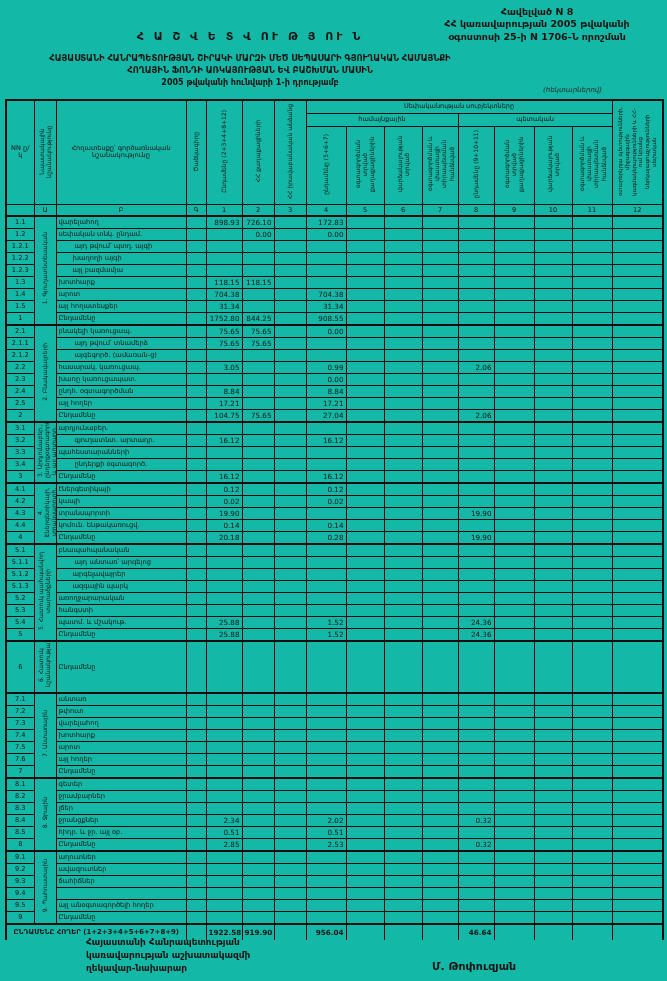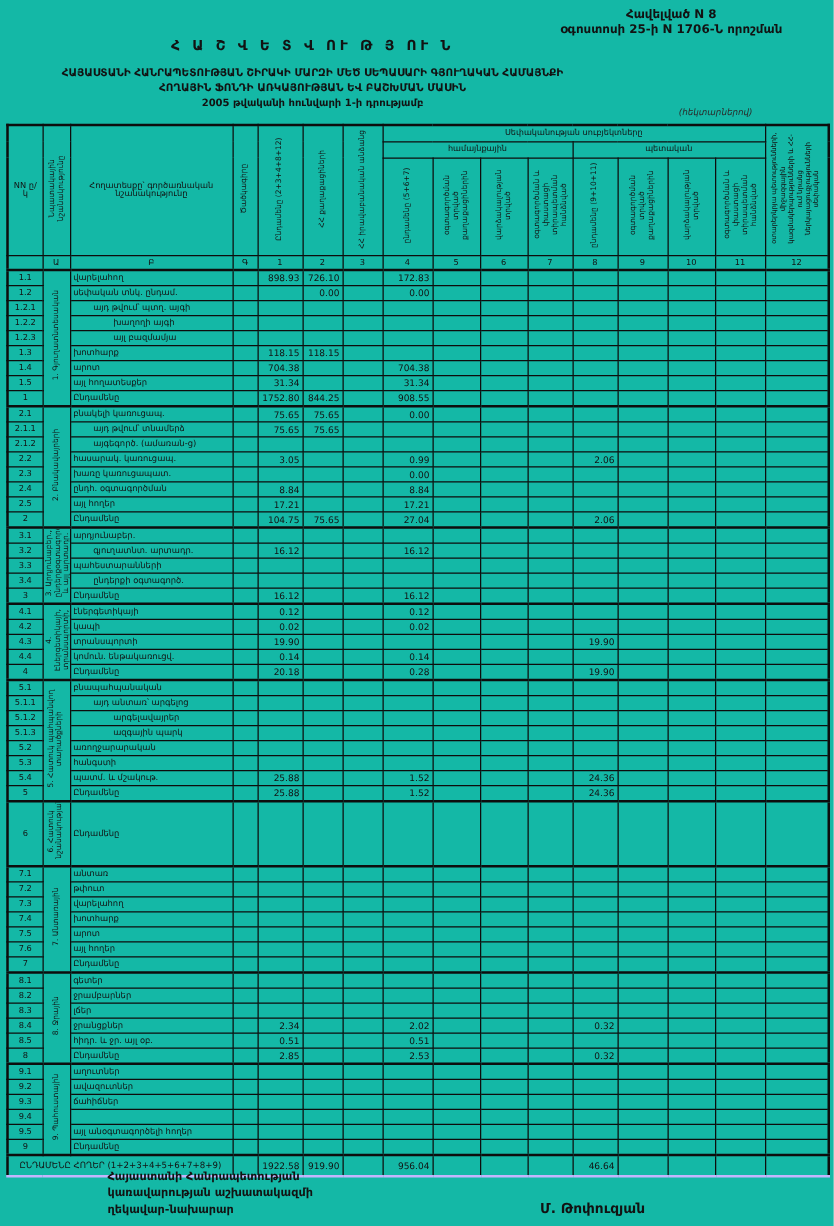--- a/index.html
+++ b/index.html
@@ -48,38 +48,39 @@
   tbody td{height:11px;line-height:11px;}
   .no-cell{text-align:center;font-size:6.6px;white-space:nowrap;}
   .sec-cell{text-align:center;}
   .vt-sec{
     writing-mode:vertical-rl;transform:rotate(180deg);
     display:inline-block;white-space:normal;
     font-size:6px;line-height:1.15;margin:0 auto;
   }
   .row-label{font-size:6.7px;white-space:nowrap;text-align:left;padding-left:3px;}
   .row-label.ind1{padding-left:18px;}
-  .row-label.ind2{padding-left:34px;}
+  .row-label.ind2{padding-left:16px;}
   .vcell{text-align:right;font-size:7.2px;padding-right:3px;white-space:nowrap;}
   .code-cell{}
   tr.sec-start td{border-top:2px solid #0d0d0d;}
   tr.tall td{height:50px;}
-  tr.grand td{height:15px;border-top:2px solid #0d0d0d;border-bottom:2px solid #c4b5fd;}
+  tr.grand td{height:15px;border-top:2px solid #0d0d0d;border-bottom:2px solid #14b8a6;font-weight:bold;}
   .glabel{text-align:center;font-size:6.9px;white-space:nowrap;}
   
   .footer{position:absolute;top:936px;left:86px;font-weight:bold;font-size:9px;line-height:1.45;}
   .signer{position:absolute;top:960px;left:432px;font-weight:bold;font-size:11px;}
 </style>
 </head>
 <body>
 
 <div class="page">
 
   <div class="appendix">
     <div>Հավելված N 8</div>
+    <div>ՀՀ կառավարության 2005 թվականի</div>
     <div>օգոստոսի 25-ի N 1706-Ն որոշման</div>
   </div>
 
   <div class="doc-title">Հ Ա Շ Վ Ե Տ Վ ՈՒ Թ Յ ՈՒ Ն</div>
 
   <div class="subtitles">
     <div>ՀԱՅԱՍՏԱՆԻ ՀԱՆՐԱՊԵՏՈՒԹՅԱՆ ՇԻՐԱԿԻ ՄԱՐԶԻ ՄԵԾ ՍԵՊԱՍԱՐԻ ԳՅՈՒՂԱԿԱՆ ՀԱՄԱՅՆՔԻ</div>
     <div>ՀՈՂԱՅԻՆ ՖՈՆԴԻ ԱՌԿԱՅՈՒԹՅԱՆ ԵՎ ԲԱՇԽՄԱՆ ՄԱՍԻՆ</div>
     <div class="sub3">2005 թվականի հունվարի 1-ի դրությամբ</div>
   </div>

